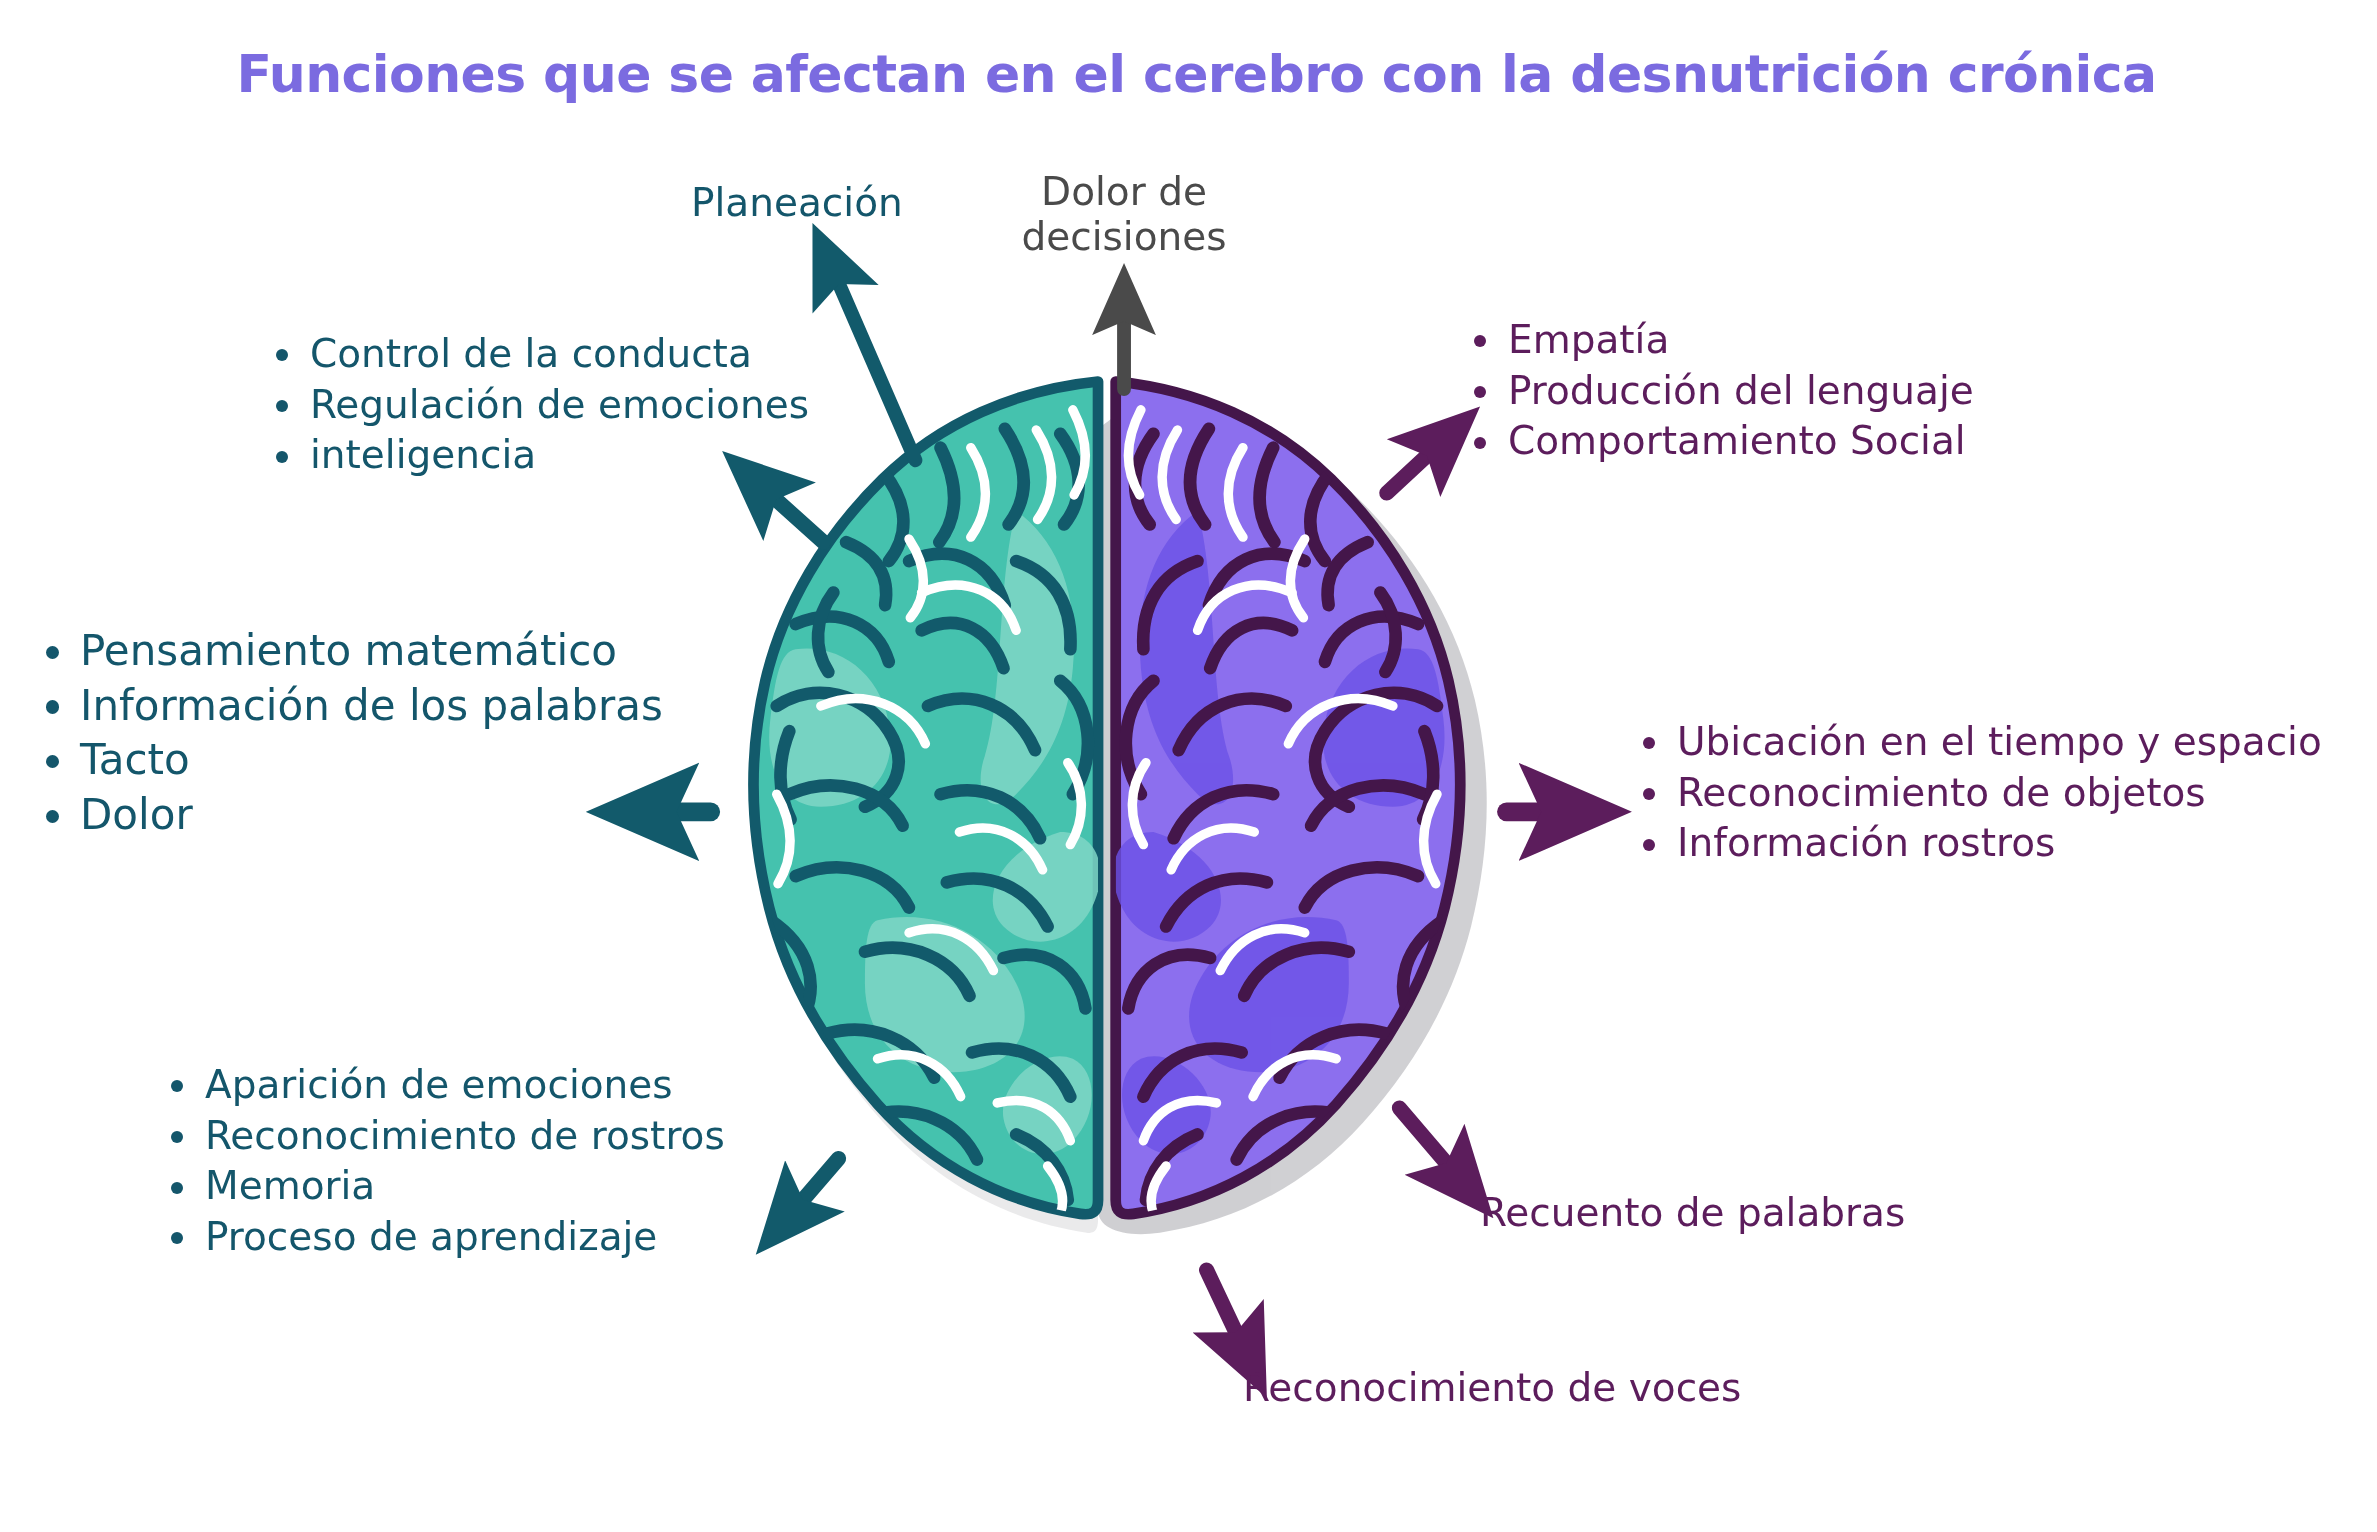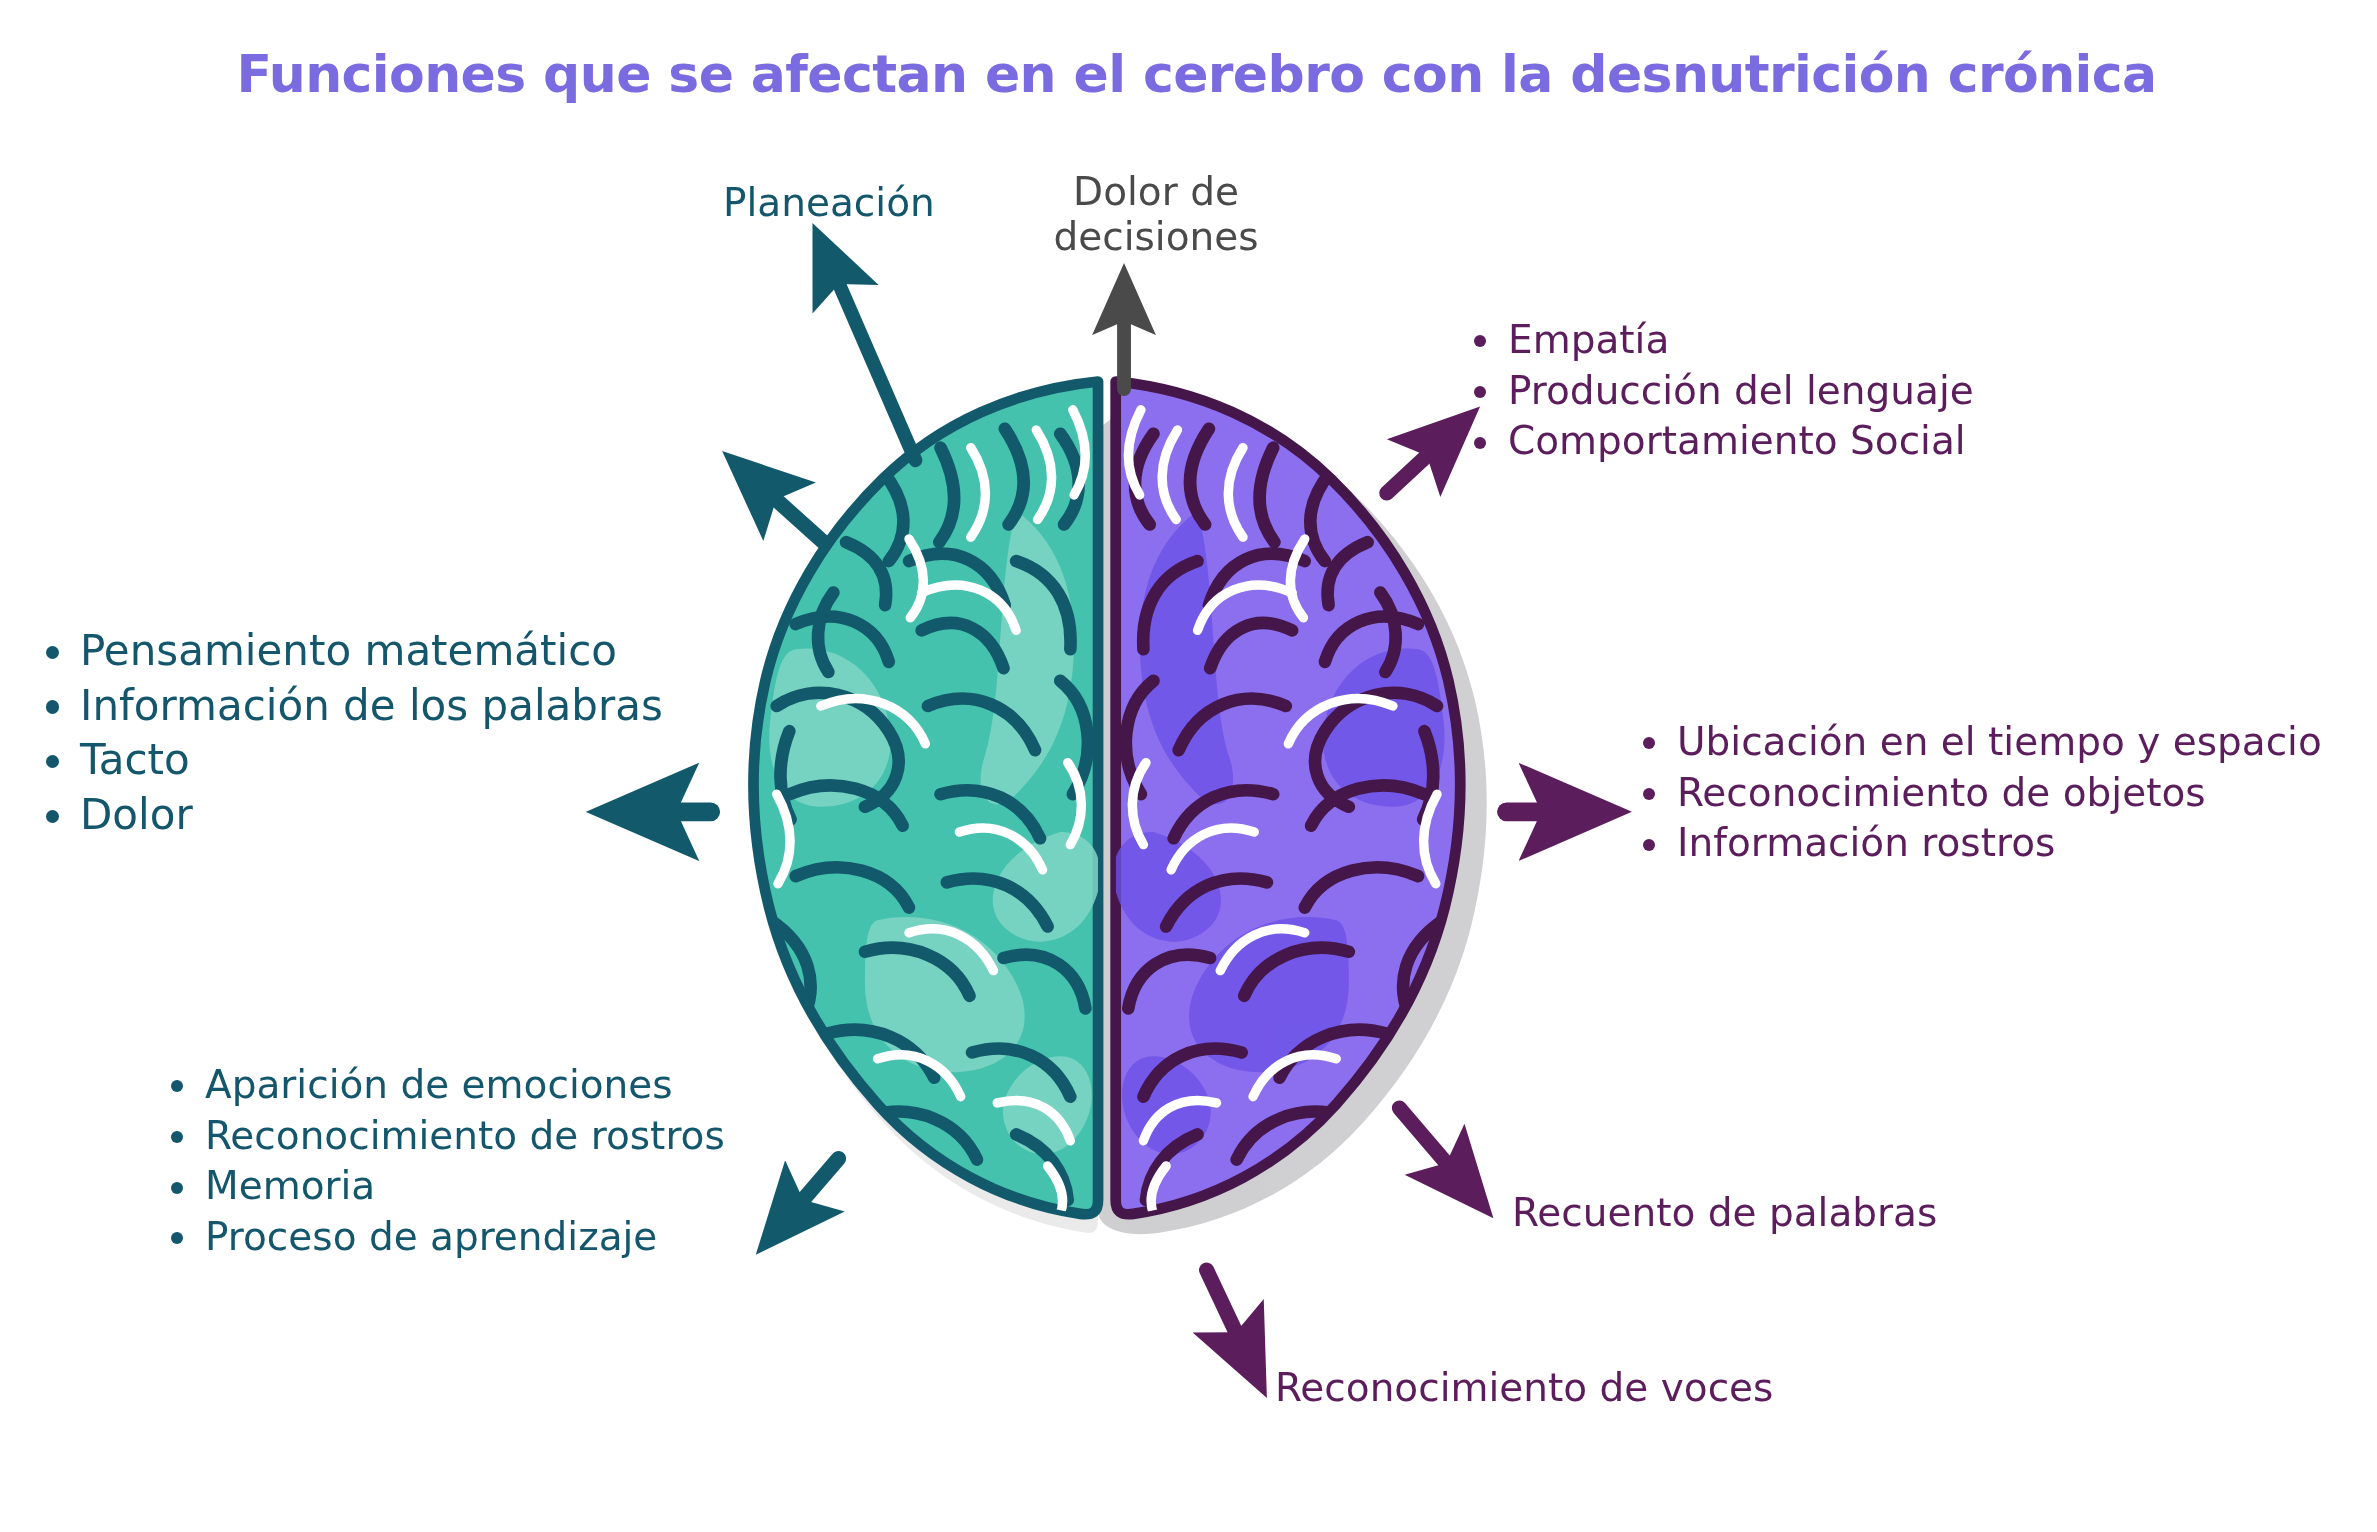--- a/index.html
+++ b/index.html
@@ -16,21 +16,21 @@
     font-size:52px; font-weight:bold; letter-spacing:-0.6px;
     color:#7B6BE0; white-space:nowrap;
   }
 
   
   .txt{position:absolute; line-height:1.16; white-space:nowrap;}
   .teal{color:#14566B;}
   .purple{color:#5C1D5C;}
   .grey{color:#4A4A4A;}
 
-  .lbl{font-size:39px;margin-left:32px;}
+  .lbl{font-size:39px;}
   .lbl-c{text-align:center; white-space:normal;}
 
   
   ul.blist{margin:0;padding:0;list-style:none;}
   ul.blist li{
     position:relative; padding-left:39px; white-space:nowrap;
     font-size:39px; line-height:1.30;
   }
   ul.blist li:before{
     content:""; position:absolute; left:5px; top:.52em;
@@ -242,20 +242,25 @@
     <line x1="1902" y1="2015" x2="1968" y2="2155" stroke="#5C1D5C" stroke-width="24" stroke-linecap="round" marker-end="url(#hP)"></line>
   </svg>
 
   <div class="txt teal lbl" style="left:683px; top:180px;">Planeación</div>
 
   <div class="txt grey lbl lbl-c" style="left:990px; top:169px; width:252px; text-align:center;">
     <div>Dolor de</div>
     <div>decisiones</div>
   </div>
 
+  <ul class="blist teal txt" id="left-upper" style="left:263px; top:329px;">
+      <li>Control de la conducta</li>
+      <li>Regulación de emociones</li>
+      <li>inteligencia</li>
+    </ul>
 
   <ul class="blist big teal txt" id="left-middle" style="left:33px; top:624px;">
       <li>Pensamiento matemático</li>
       <li>Información de los palabras</li>
       <li>Tacto</li>
       <li>Dolor</li>
     </ul>
 
   <ul class="blist teal txt" id="left-lower" style="left:158px; top:1060px;">
       <li>Aparición de emociones</li>

